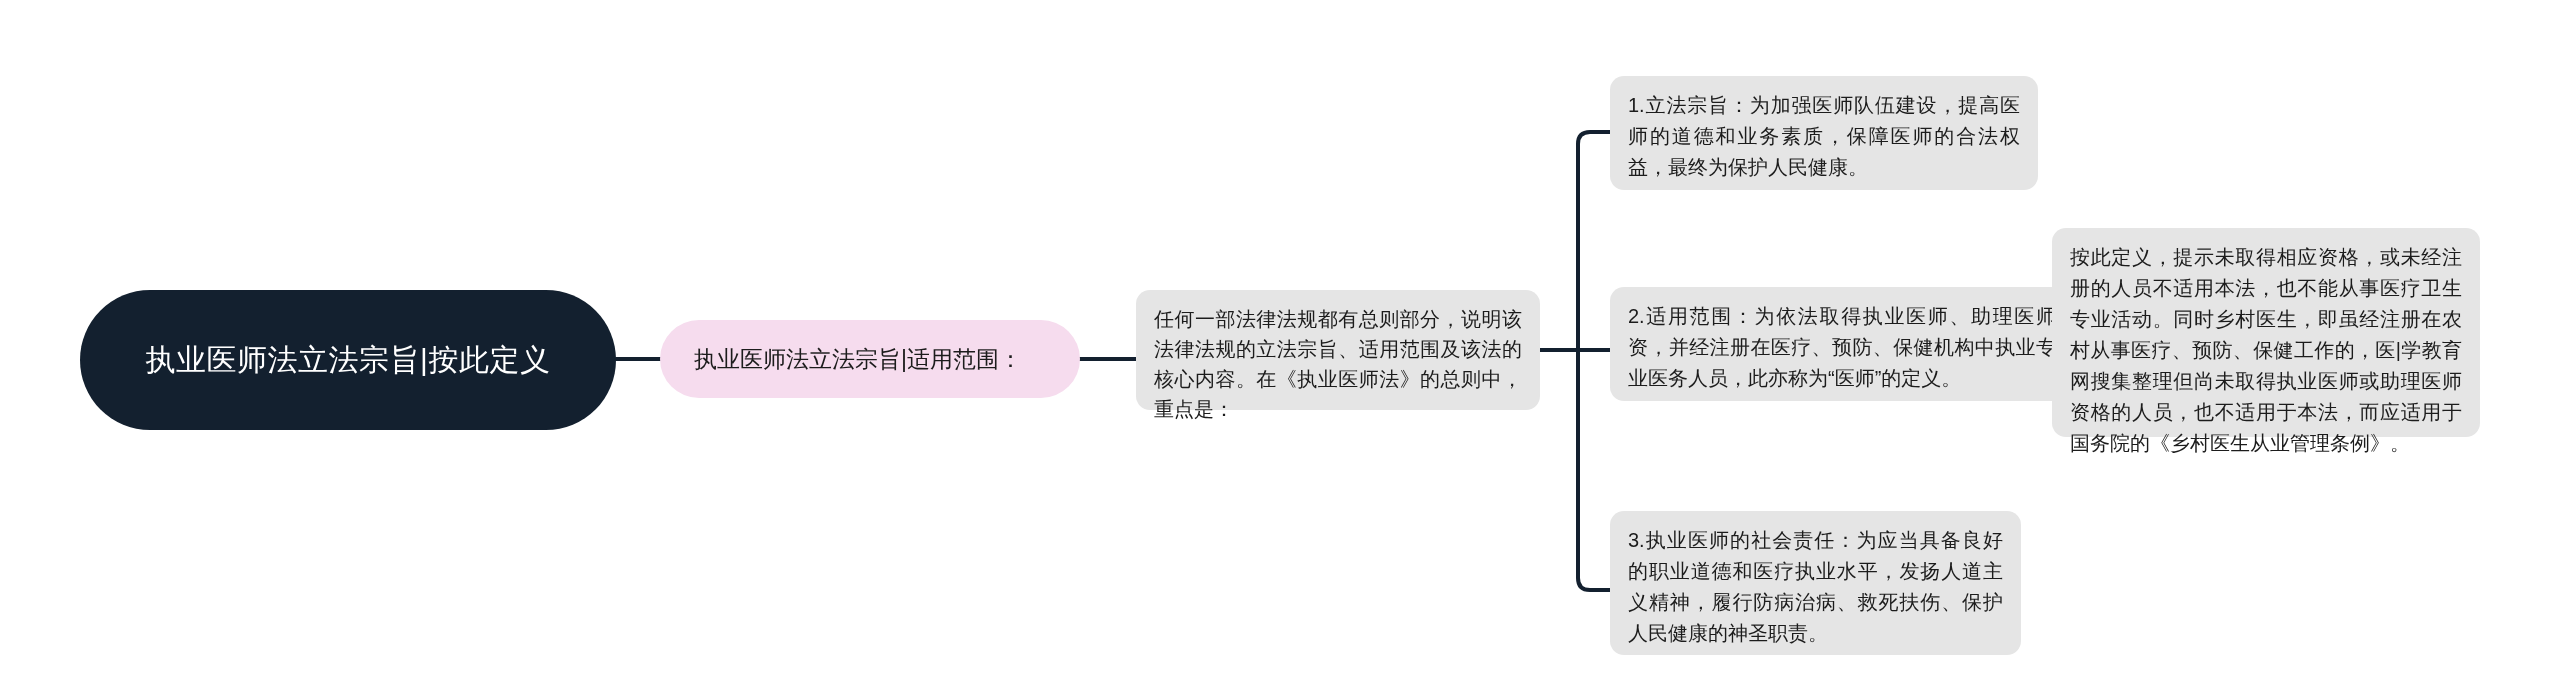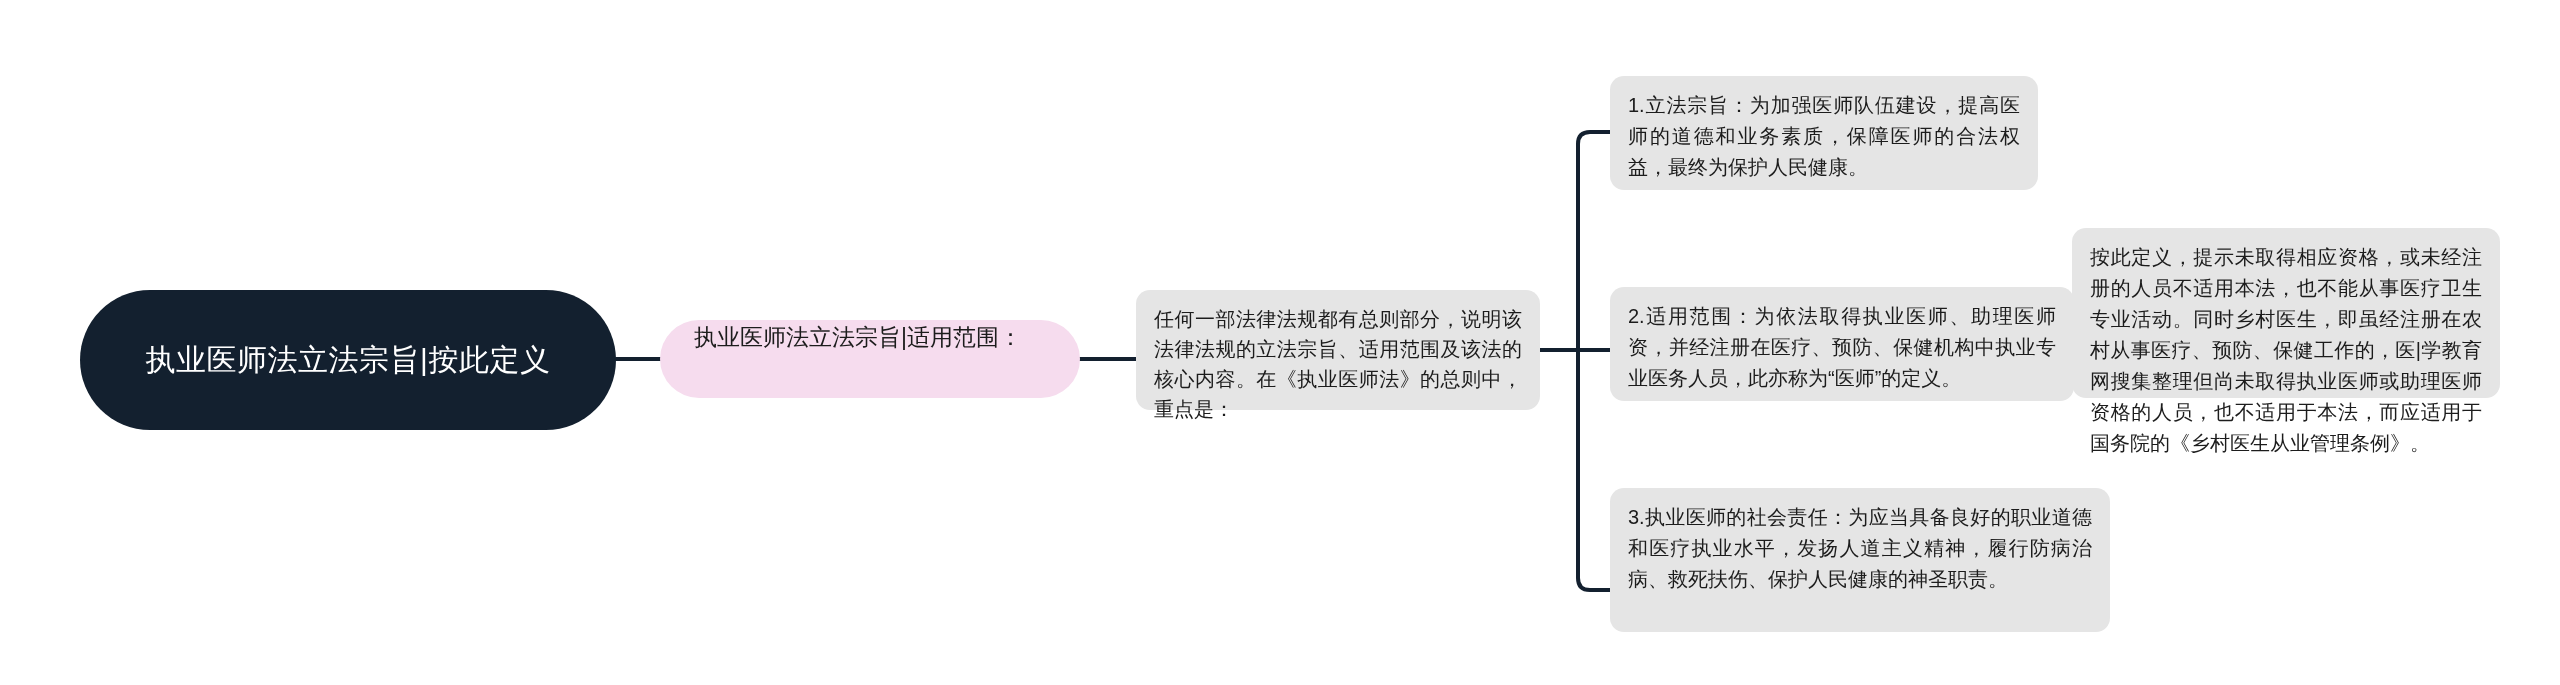--- a/index.html
+++ b/index.html
@@ -32,21 +32,21 @@
     line-height:44px;
     text-align:center;
     letter-spacing:.5px;
     white-space:pre-wrap;
   }
 
   .topic-node{
     left:660px;top:320px;width:420px;height:78px;
     background:#f6dcee;
     border-radius:39px;
-    display:flex;
+    display:flex;align-items:center;
     padding:0 34px;
     box-sizing:border-box;
   }
   .topic-label{
     color:#1c1c1c;
     font-size:23px;
     line-height:34px;
     white-space:nowrap;
   }
 
@@ -64,22 +64,22 @@
     text-justify:inter-ideograph;
     white-space:pre-wrap;
     word-break:break-all;
   }
 
   #summary-node{left:1136px;top:290px;width:404px;height:120px;}
   #summary-node .gray-text{font-size:20px;line-height:30px;}
 
   #branch-1{left:1610px;top:76px;width:428px;height:114px;}
   #branch-2{left:1610px;top:287px;width:464px;height:114px;}
-  #branch-3{left:1610px;top:488px;width:500px;height:144px;}
-  #detail-node{left:2052px;top:228px;width:428px;height:170px;margin-left:20px;}
+  #branch-3{left:1610px;top:511px;width:411px;height:144px;}
+  #detail-node{left:2052px;top:228px;width:428px;height:209px;}
 
   .node .gray-text, .root-label, .topic-label{user-select:text;}
 </style>
 </head>
 <body>
 
 <div class="canvas">
 
   <svg class="links" viewBox="0 0 2560 685" width="2560" height="685" xmlns="http://www.w3.org/2000/svg">
 

